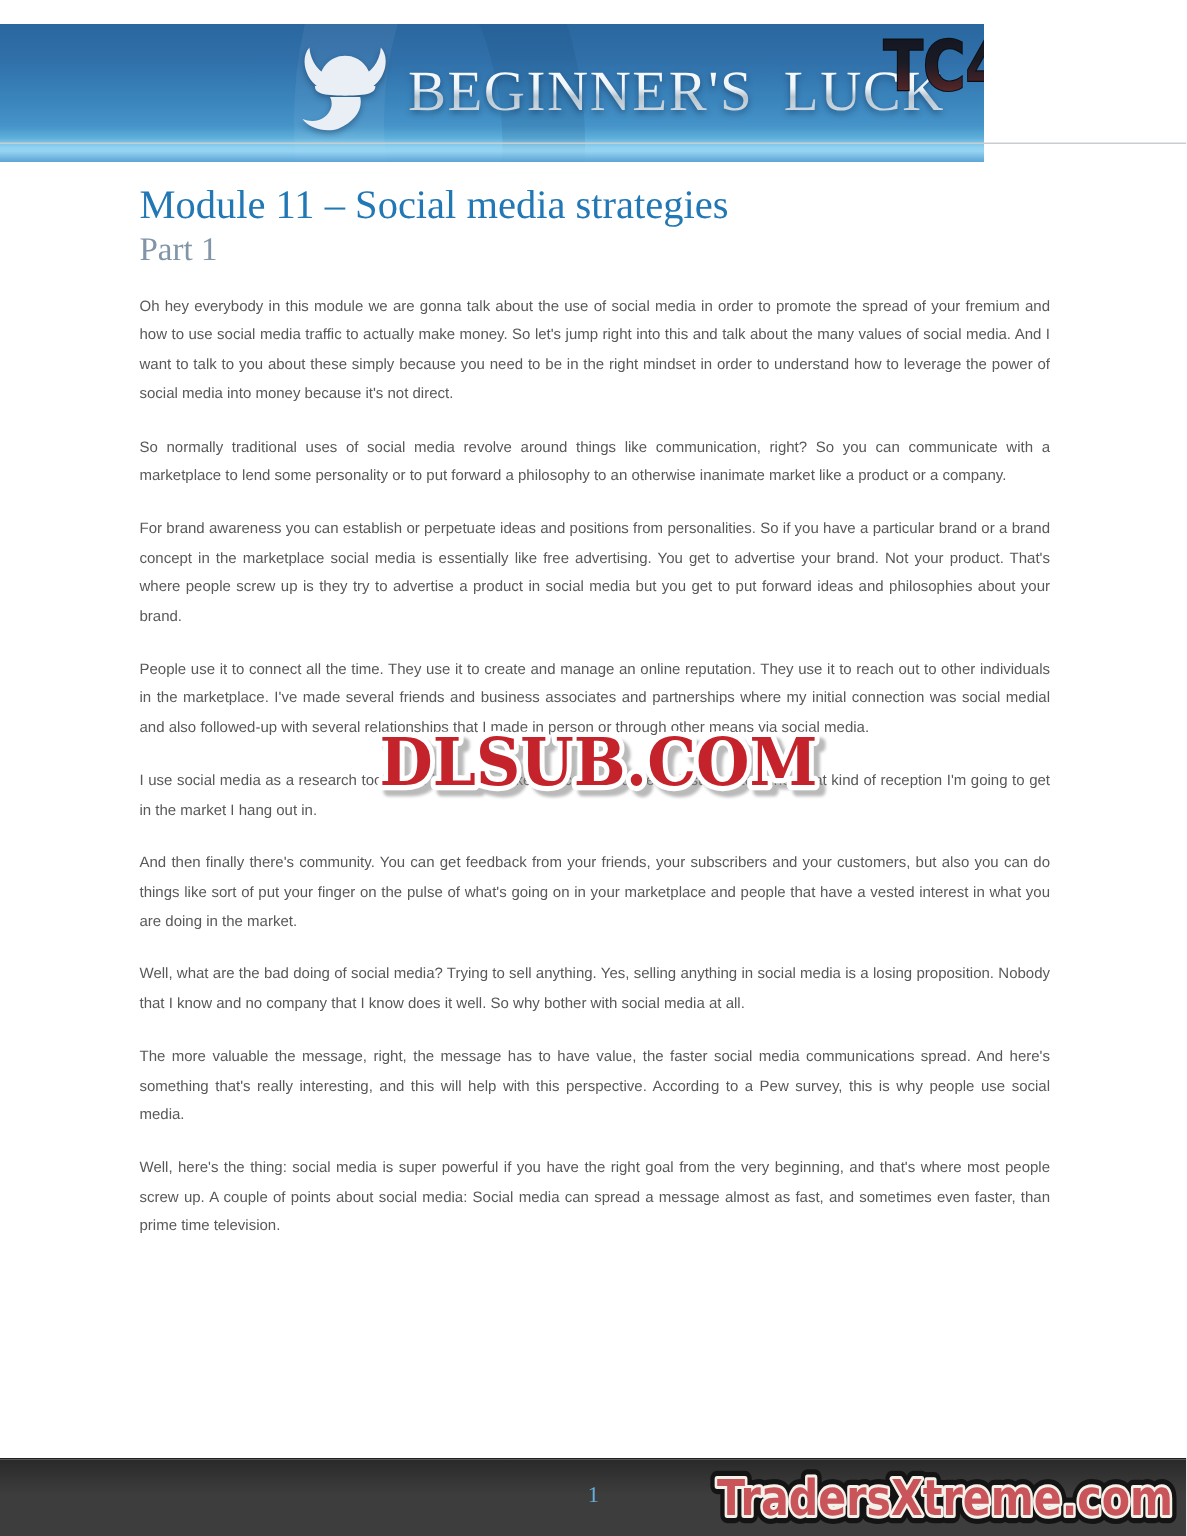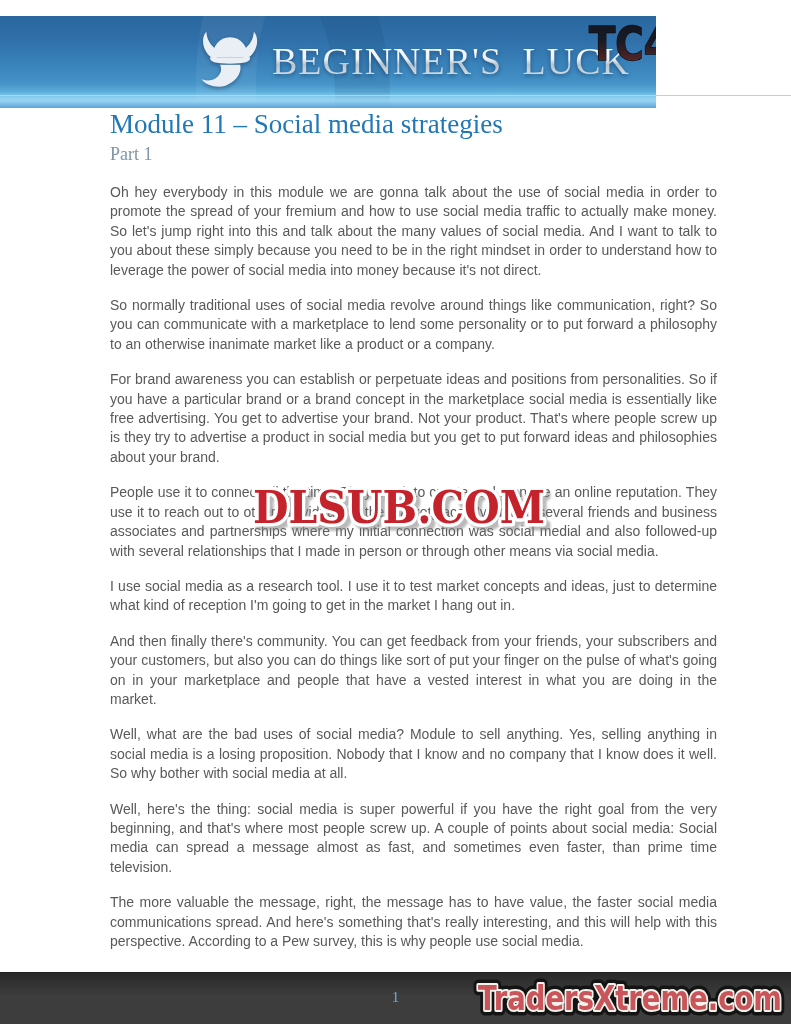--- a/index.html
+++ b/index.html
@@ -24,31 +24,31 @@
     font-family:"Liberation Serif",serif;font-size:38px;letter-spacing:1px;word-spacing:10px;
     background:linear-gradient(180deg,#ffffff 0%,#eef3f7 45%,#b7c5d0 58%,#e3ebf1 100%);
     -webkit-background-clip:text;background-clip:text;color:transparent;
     filter:drop-shadow(0 2px 2px rgba(8,30,60,0.45));
     white-space:nowrap;
   }
   .tc4s{position:absolute;left:586px;top:0px;}
   
   .separator{position:absolute;left:0;top:95px;width:791px;height:0;border-top:1px solid #c9cdd0;}
   
-  .content{position:absolute;left:93px;top:108px;width:607px;margin-left:17px;}
+  .content{position:absolute;left:93px;top:120px;width:607px;}
   .doc-title{
     margin:0;font-family:"Liberation Serif",serif;font-weight:normal;
     font-size:27px;line-height:32px;color:#2277b5;
   }
   .doc-subtitle{
     margin:3px 0 18px 0;font-family:"Liberation Serif",serif;font-weight:normal;
-    font-size:18px;line-height:22px;color:#8095a7;
+    font-size:22px;line-height:22px;color:#8095a7;
   }
   .content p{
-    margin:0 0 16px 0;font-size:14px;line-height:19.4px;color:#595959;
+    margin:0 0 16px 0;font-size:10px;line-height:19.4px;color:#595959;
     text-align:justify;
   }
   
   .dlsub{position:absolute;left:246px;top:478px;filter:drop-shadow(4px 4px 1px rgba(130,130,130,0.55));}
   .dlsub text{
     font-family:"DejaVu Serif",serif;font-weight:bold;font-size:44px;
     fill:#c4232b;stroke:#ffffff;stroke-width:7px;paint-order:stroke;stroke-linejoin:round;
   }
   .tc4s text{
     font-family:"DejaVu Sans",sans-serif;font-weight:bold;font-size:46px;
@@ -112,23 +112,23 @@
   <div class="content">
     <h1 class="doc-title">Module 11 – Social media strategies</h1>
     <h2 class="doc-subtitle">Part 1</h2>
 
     <p>Oh hey everybody in this module we are gonna talk about the use of social media in order to promote the spread of your fremium and how to use social media traffic to actually make money. So let's jump right into this and talk about the many values of social media. And I want to talk to you about these simply because you need to be in the right mindset in order to understand how to leverage the power of social media into money because it's not direct.</p>
     <p>So normally traditional uses of social media revolve around things like communication, right? So you can communicate with a marketplace to lend some personality or to put forward a philosophy to an otherwise inanimate market like a product or a company.</p>
     <p>For brand awareness you can establish or perpetuate ideas and positions from personalities. So if you have a particular brand or a brand concept in the marketplace social media is essentially like free advertising. You get to advertise your brand. Not your product. That's where people screw up is they try to advertise a product in social media but you get to put forward ideas and philosophies about your brand.</p>
     <p>People use it to connect all the time. They use it to create and manage an online reputation. They use it to reach out to other individuals in the marketplace. I've made several friends and business associates and partnerships where my initial connection was social medial and also followed-up with several relationships that I made in person or through other means via social media.</p>
     <p>I use social media as a research tool. I use it to test market concepts and ideas, just to determine what kind of reception I'm going to get in the market I hang out in.</p>
     <p>And then finally there's community. You can get feedback from your friends, your subscribers and your customers, but also you can do things like sort of put your finger on the pulse of what's going on in your marketplace and people that have a vested interest in what you are doing in the market.</p>
-    <p>Well, what are the bad uses of social media? Module to sell anything. Yes, selling anything in social media is a losing proposition. Nobody that I know and no company that I know does it well. So why bother with social media at all.</p>
+    <p>Well, what are the bad doing of social media? Trying to sell anything. Yes, selling anything in social media is a losing proposition. Nobody that I know and no company that I know does it well. So why bother with social media at all.</p>
+    <p>The more valuable the message, right, the message has to have value, the faster social media communications spread. And here's something that's really interesting, and this will help with this perspective. According to a Pew survey, this is why people use social media.</p>
     <p>Well, here's the thing: social media is super powerful if you have the right goal from the very beginning, and that's where most people screw up. A couple of points about social media: Social media can spread a message almost as fast, and sometimes even faster, than prime time television.</p>
-    <p>The more valuable the message, right, the message has to have value, the faster social media communications spread. And here's something that's really interesting, and this will help with this perspective. According to a Pew survey, this is why people use social media.</p>
   </div>
 
   <svg class="dlsub" width="306" height="60" viewBox="0 0 306 60">
     <text x="153" y="45" text-anchor="middle" textLength="292" lengthAdjust="spacingAndGlyphs">DLSUB.COM</text>
   </svg>
 
   <div class="footer">
     <div class="pagenum">1</div>
     <svg class="txtreme" width="316" height="48" viewBox="0 0 316 48">
       <text class="back" x="6" y="35" textLength="304" lengthAdjust="spacingAndGlyphs">TradersXtreme.com</text>

